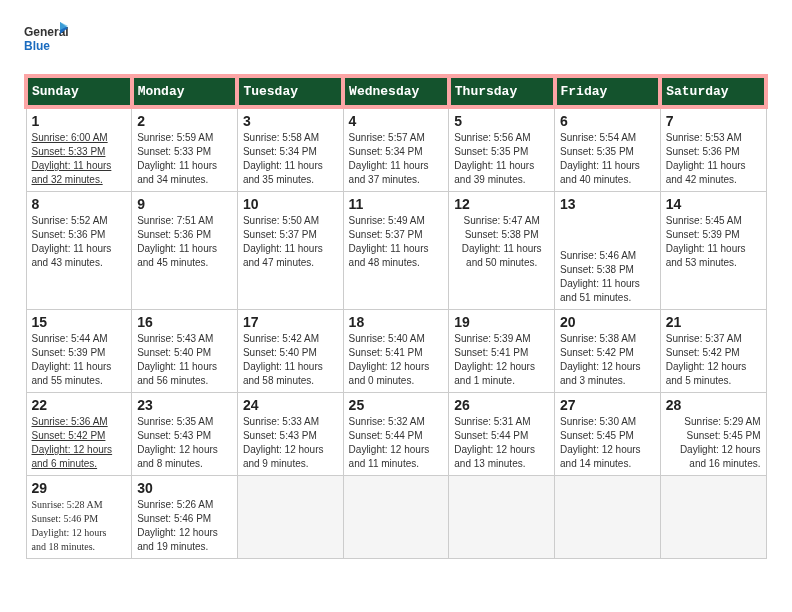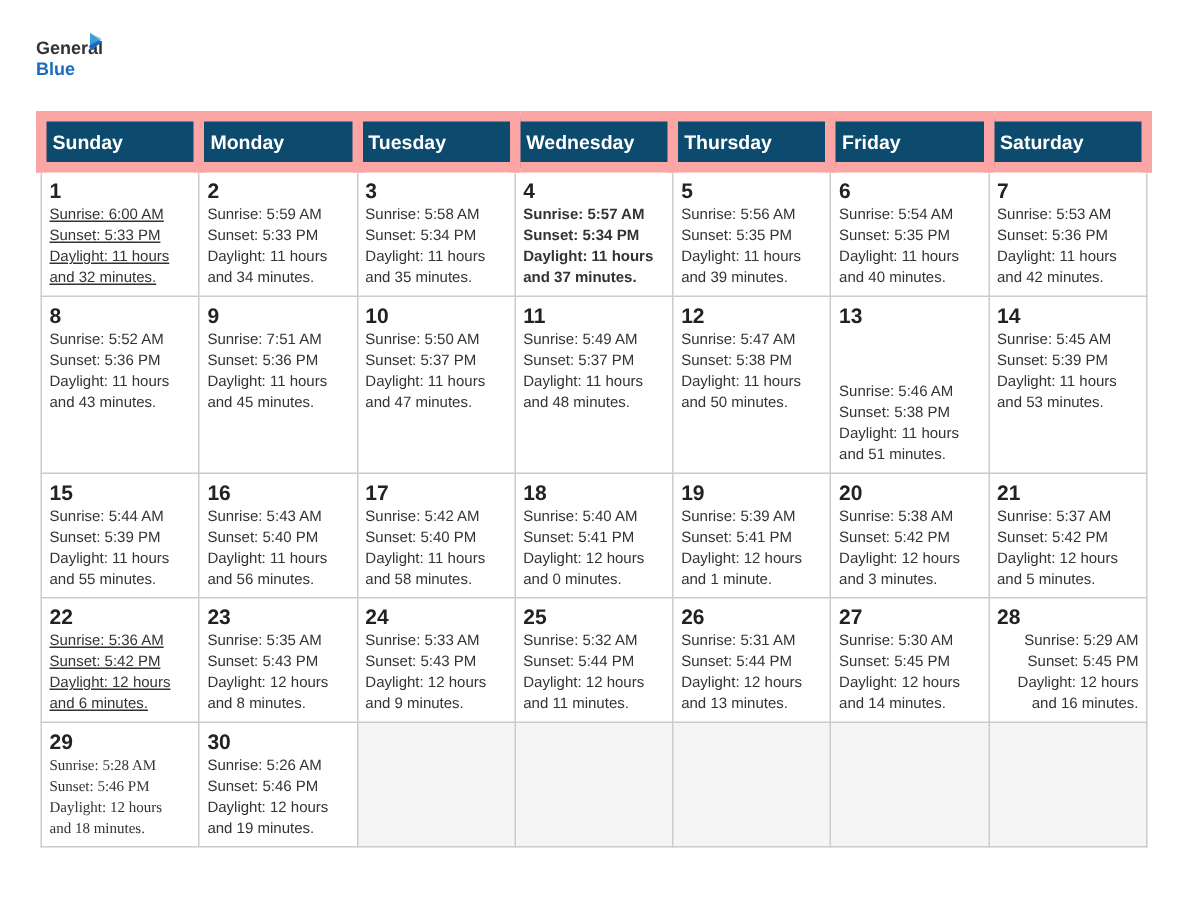--- a/index.html
+++ b/index.html
@@ -33,27 +33,28 @@
       font-size: 16px;
       font-weight: normal;
       color: #444;
     }
     table {
       width: 100%;
       border-collapse: collapse;
       font-size: 10.5px;
     }
     thead tr th {
-      background-color: #0c4a6e;
+      background-color: #14532d;
       color: #fff;
       padding: 6px 4px;
       font-weight: bold;
       font-size: 13px;
       text-align: left;
-      border: 7px solid #fca5a5;
+      border: 4px solid #fca5a5;
+      font-family: Liberation Mono, monospace;
     }
     tbody tr td {
       border: 1px solid #ccc;
       padding: 4px 5px;
       vertical-align: top;
       background: #fff;
       min-height: 80px;
       width: calc(100% / 7);
     }
     tbody tr td.empty {
@@ -120,21 +121,21 @@
         </td>
         <td>
           <span class="day-num">3</span>
           <div class="day-info" style="white-space: pre-line;">Sunrise: 5:58 AM
 Sunset: 5:34 PM
 Daylight: 11 hours
 and 35 minutes.</div>
         </td>
         <td>
           <span class="day-num">4</span>
-          <div class="day-info" style="white-space: pre-line; font-weight: bold;">Sunrise: 5:57 AM
+          <div class="day-info" style="white-space: pre-line;">Sunrise: 5:57 AM
 Sunset: 5:34 PM
 Daylight: 11 hours
 and 37 minutes.</div>
         </td>
         <td>
           <span class="day-num">5</span>
           <div class="day-info" style="white-space: pre-line;">Sunrise: 5:56 AM
 Sunset: 5:35 PM
 Daylight: 11 hours
 and 39 minutes.</div>
@@ -178,21 +179,21 @@
         </td>
         <td>
           <span class="day-num">11</span>
           <div class="day-info" style="white-space: pre-line;">Sunrise: 5:49 AM
 Sunset: 5:37 PM
 Daylight: 11 hours
 and 48 minutes.</div>
         </td>
         <td>
           <span class="day-num">12</span>
-          <div class="day-info" style="white-space: pre-line;">Sunrise: 5:47 AM
+          <div class="day-info" style="white-space: pre-line; text-align: center;">Sunrise: 5:47 AM
 Sunset: 5:38 PM
 Daylight: 11 hours
 and 50 minutes.</div>
         </td>
         <td>
           <span class="day-num">13</span>
           <div class="day-info" style="white-space: pre-line; margin-top: 37px;">Sunrise: 5:46 AM
 Sunset: 5:38 PM
 Daylight: 11 hours
 and 51 minutes.</div>

